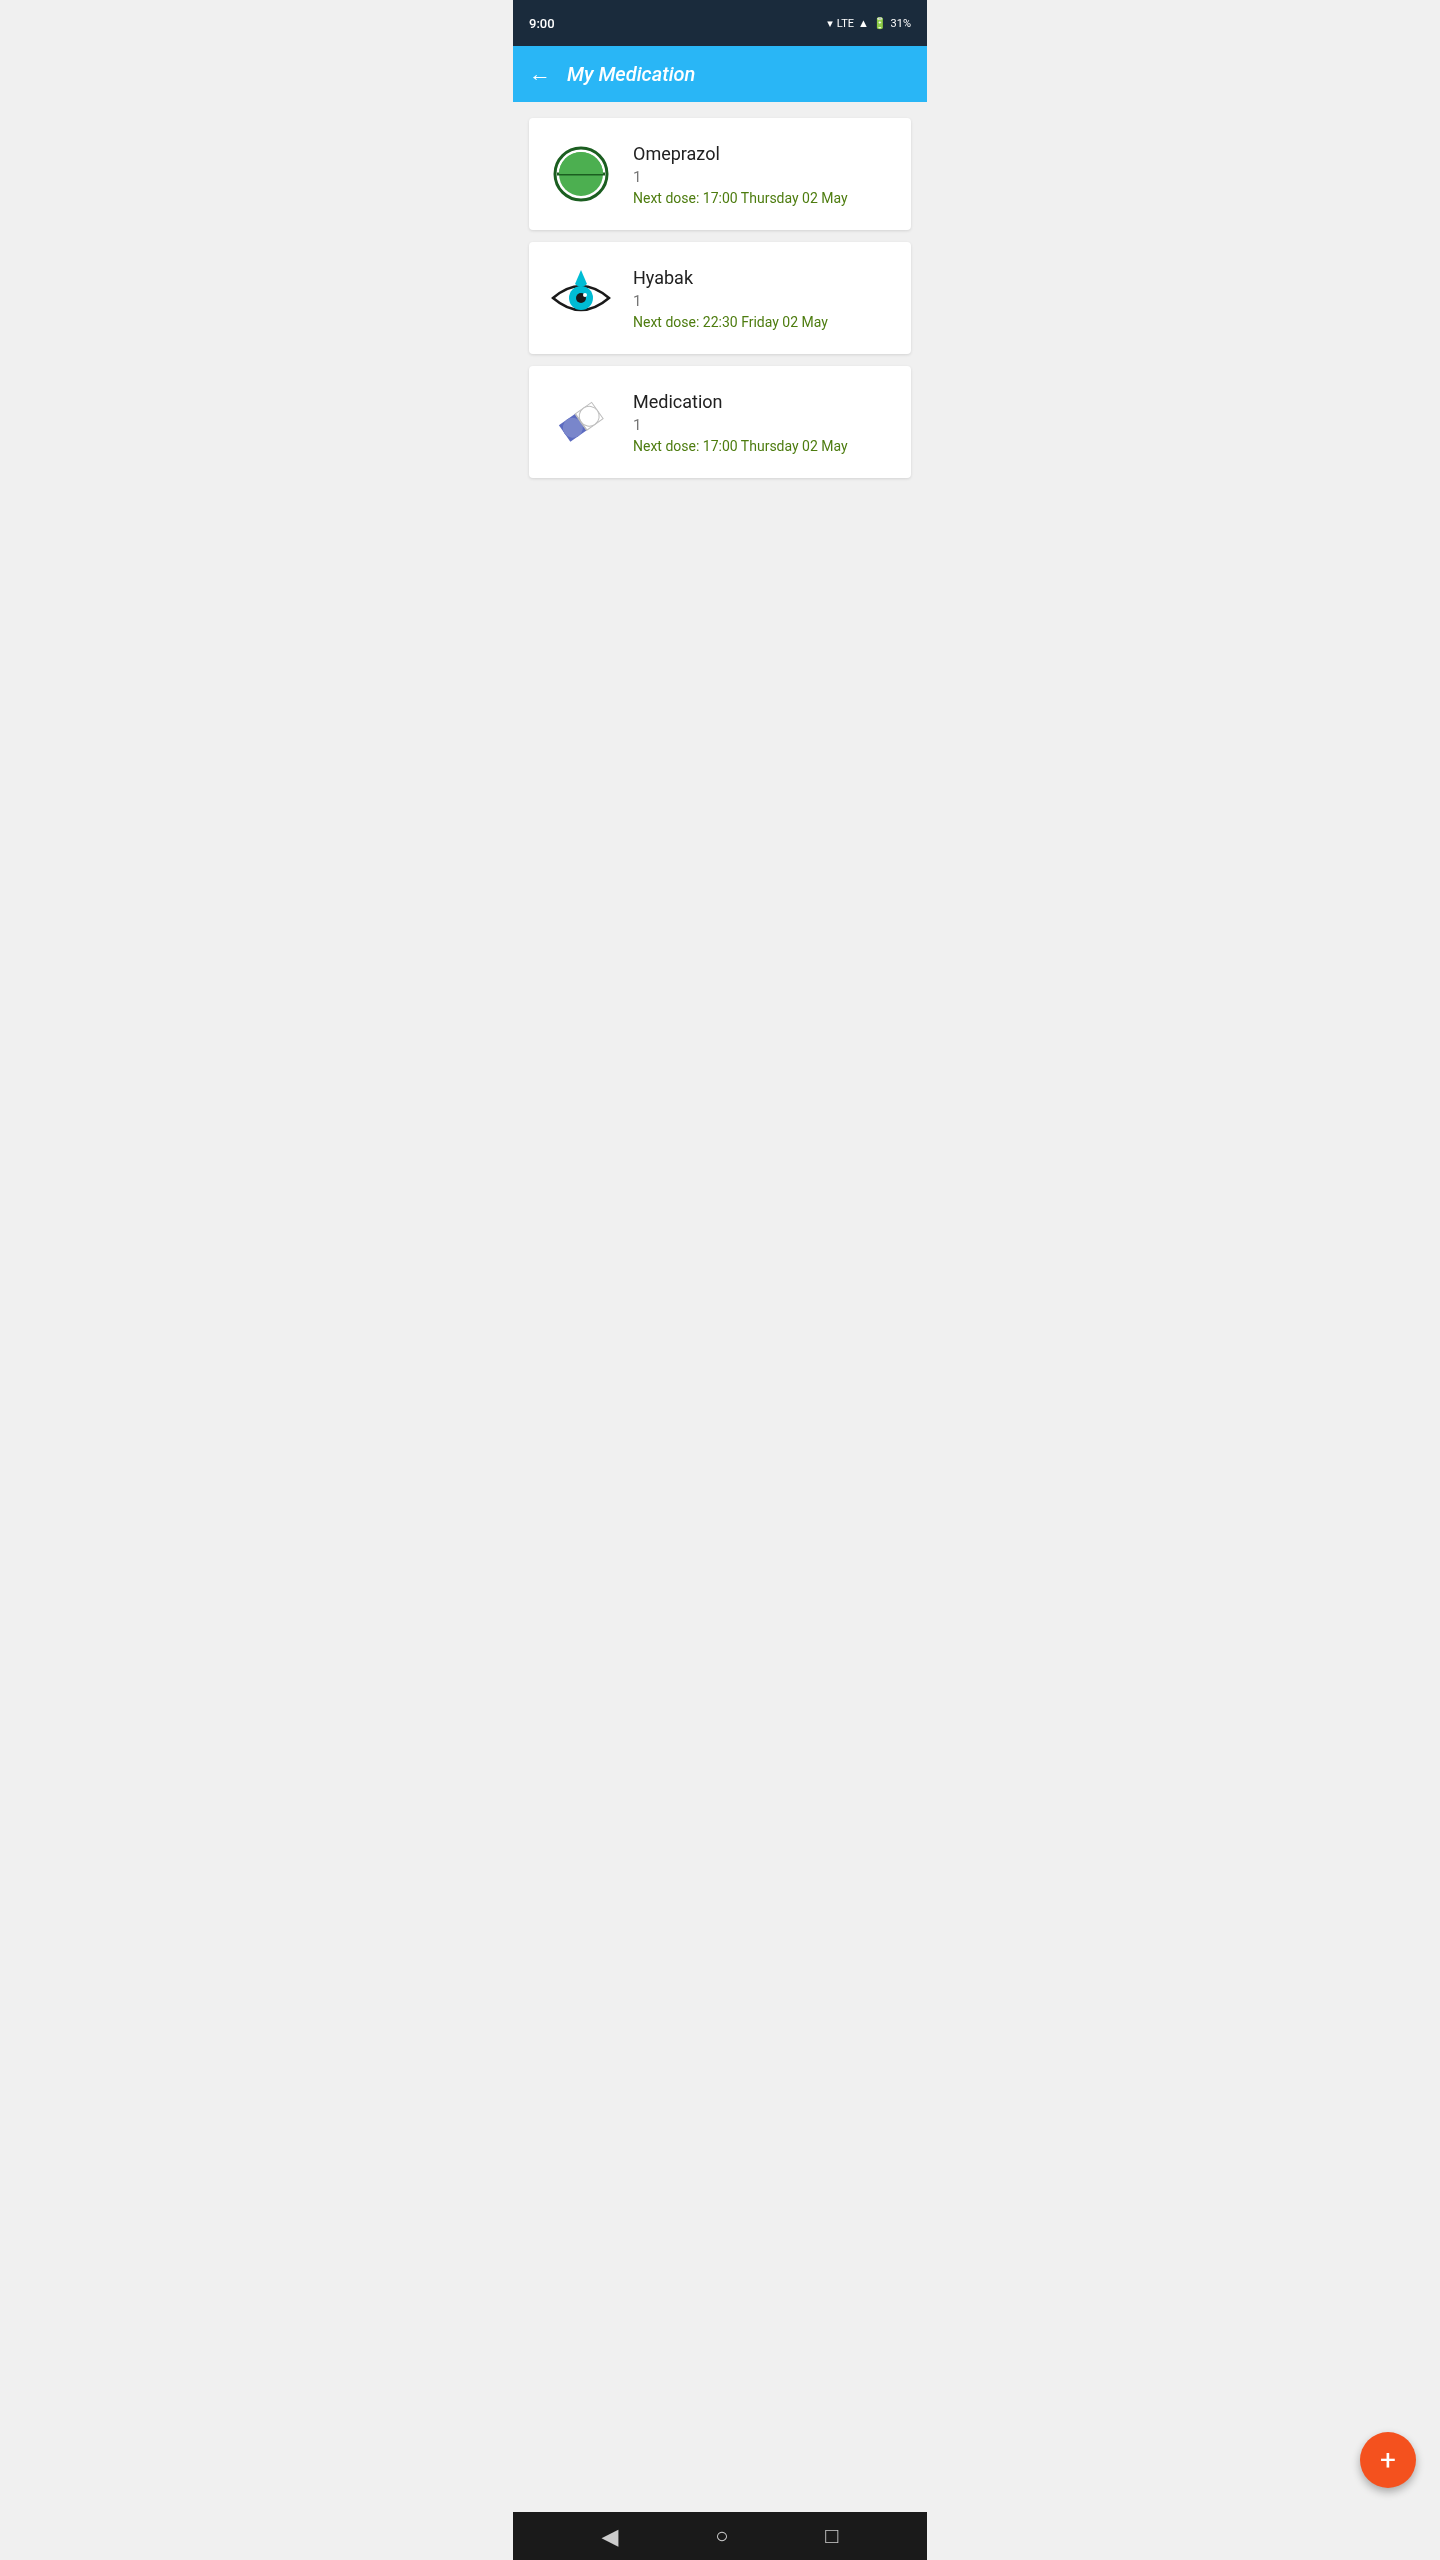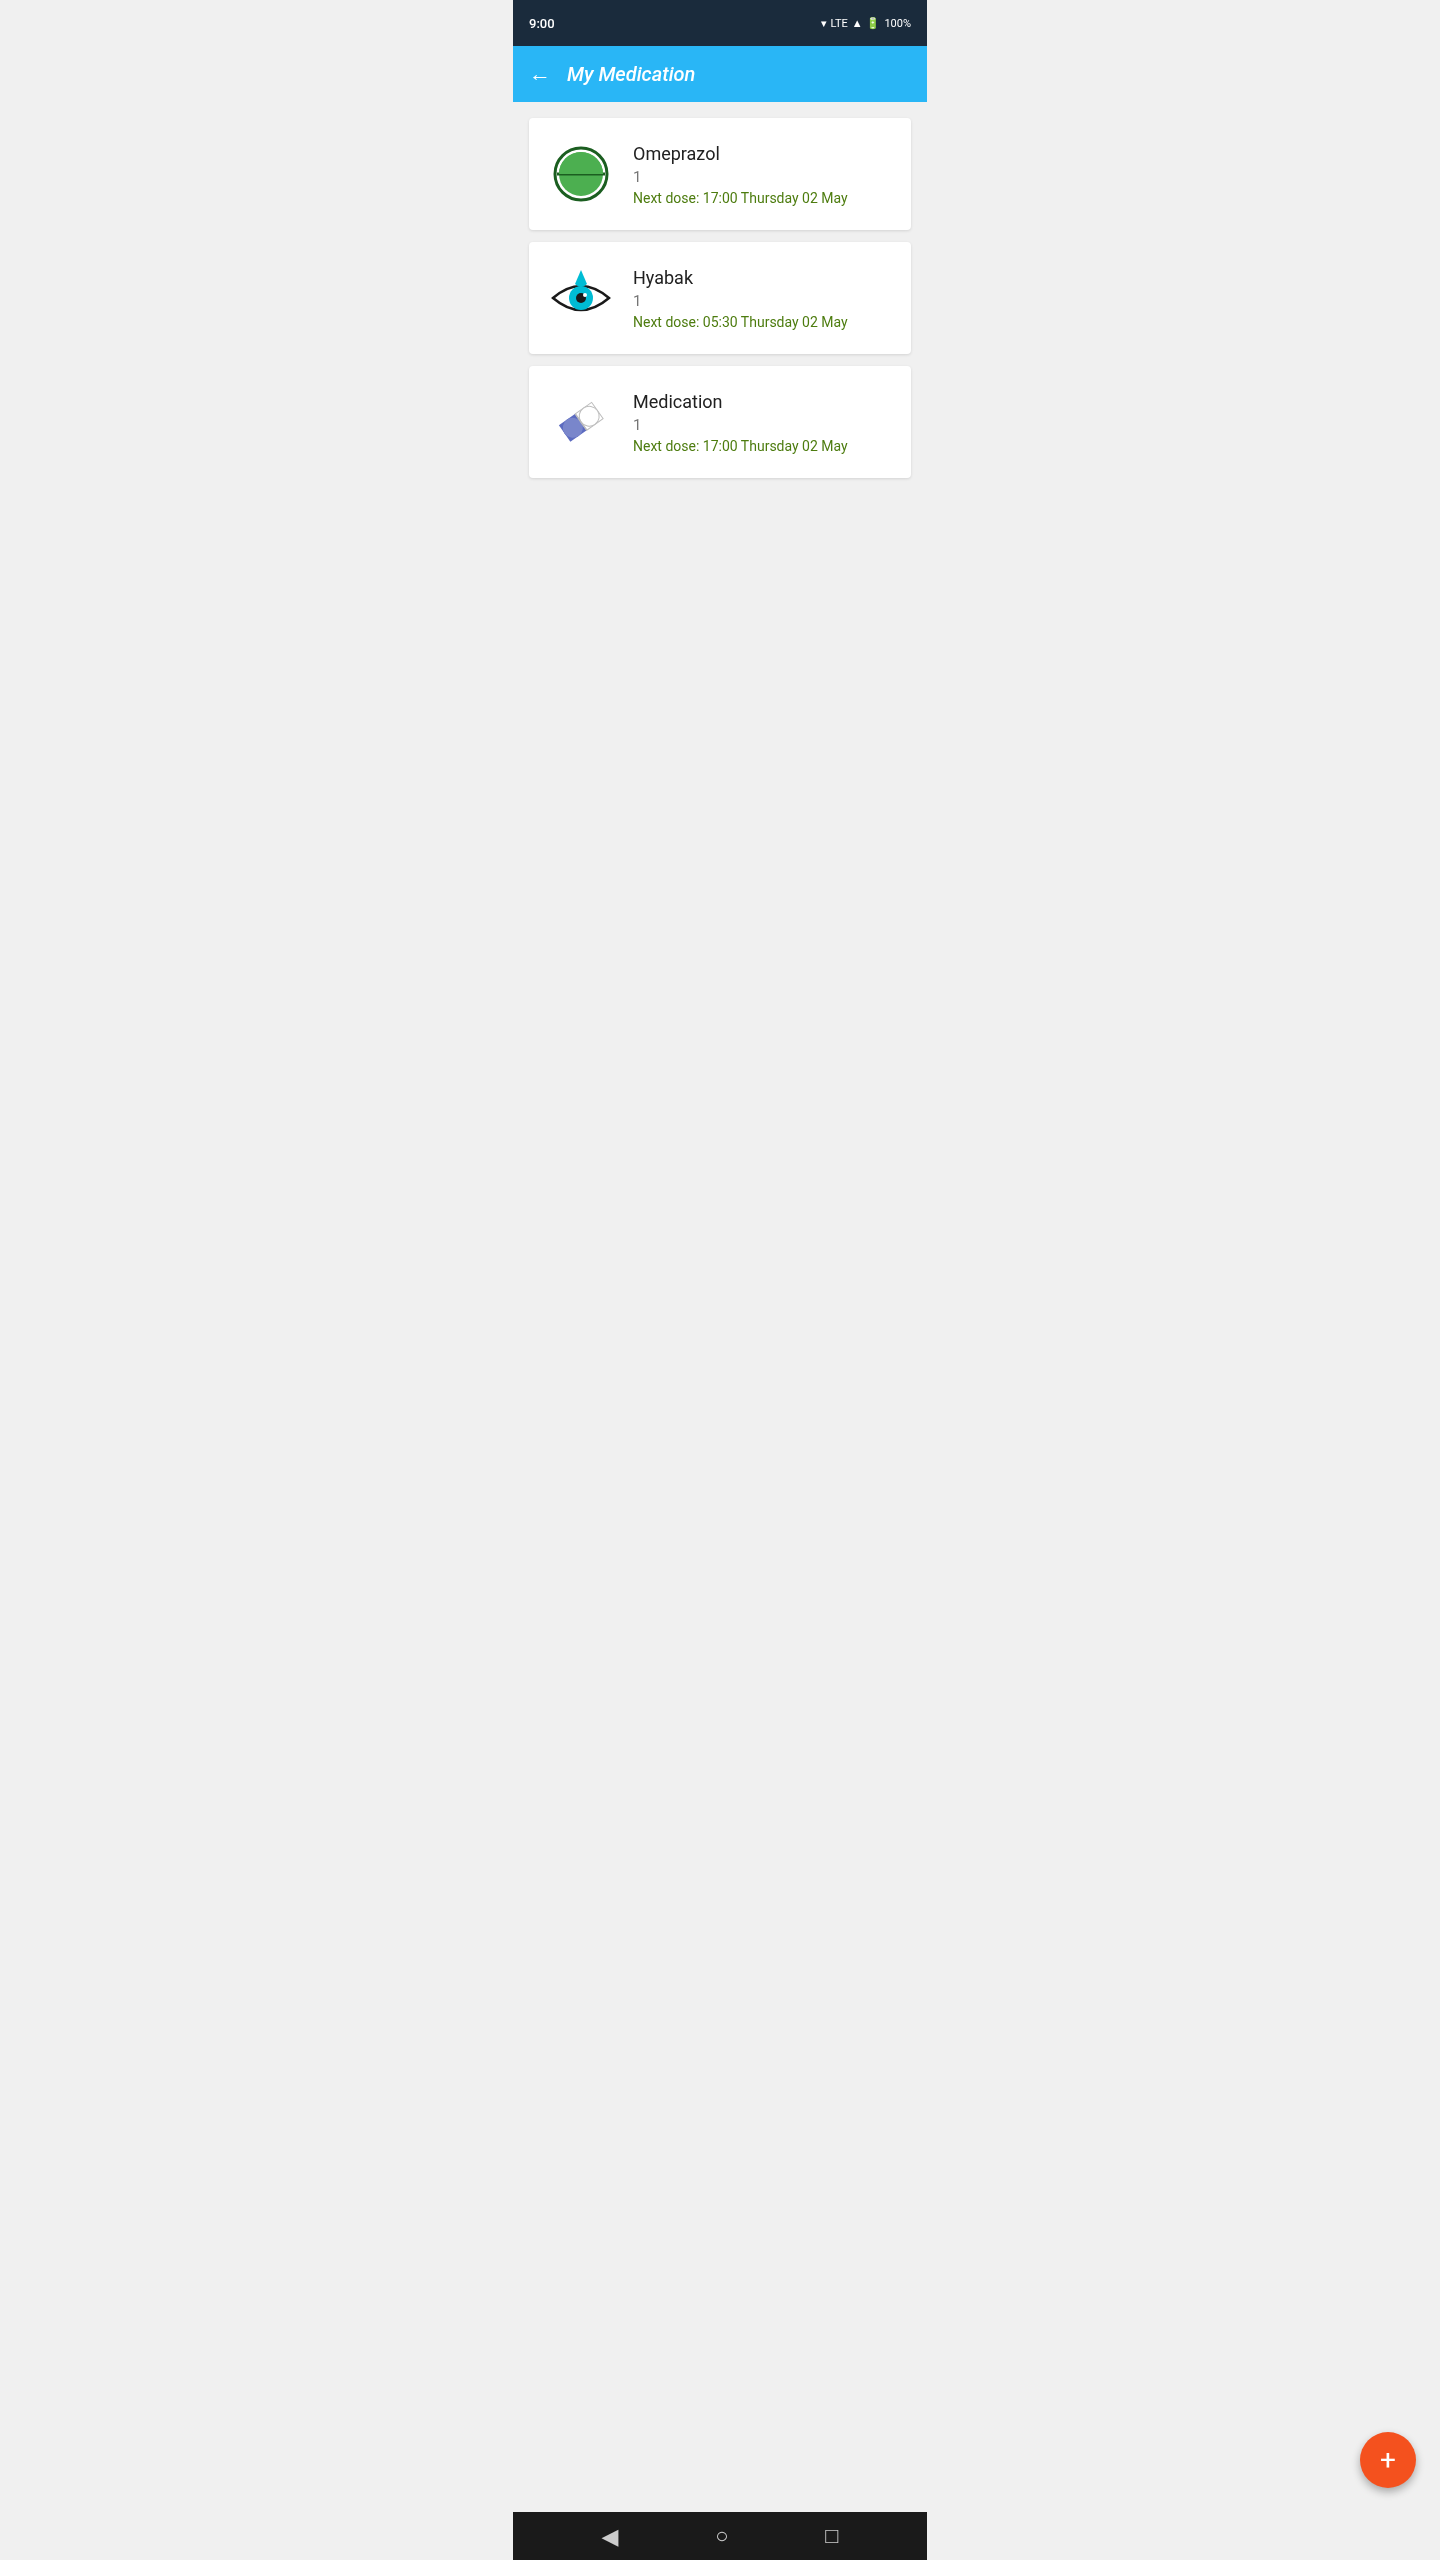--- a/index.html
+++ b/index.html
@@ -161,21 +161,21 @@
 </head>
 <body>
 
 <div class="status-bar">
   <span class="status-time">9:00</span>
   <div class="status-icons">
     <span>▾</span>
     <span>LTE</span>
     <span>▲</span>
     <span>🔋</span>
-    <span>100%</span>
+    <span>31%</span>
   </div>
 </div>
 
 <div class="app-bar">
   <span class="back-icon">←</span>
   <span class="app-title">My Medication</span>
 </div>
 
 <div class="content">
 
@@ -209,21 +209,21 @@
         <circle cx="32" cy="32" r="5" fill="#1a1a1a"></circle>
 
         <circle cx="36" cy="29" r="2" fill="white"></circle>
 
         <path d="M32 4 L26 18 Q32 24 38 18 Z" fill="#00bcd4"></path>
       </svg>
     </div>
     <div class="med-info">
       <div class="med-name">Hyabak</div>
       <div class="med-quantity">1</div>
-      <div class="med-next-dose">Next dose: 05:30 Thursday 02 May</div>
+      <div class="med-next-dose">Next dose: 22:30 Friday 02 May</div>
     </div>
   </div>
 
   <div class="med-card">
     <div class="med-icon pill-icon">
       <svg viewBox="0 0 64 64" xmlns="http://www.w3.org/2000/svg">
 
         <g transform="rotate(-35 32 32)">
 
           <rect x="12" y="22" width="20" height="20" rx="10" fill="#5c6bc0"></rect>

